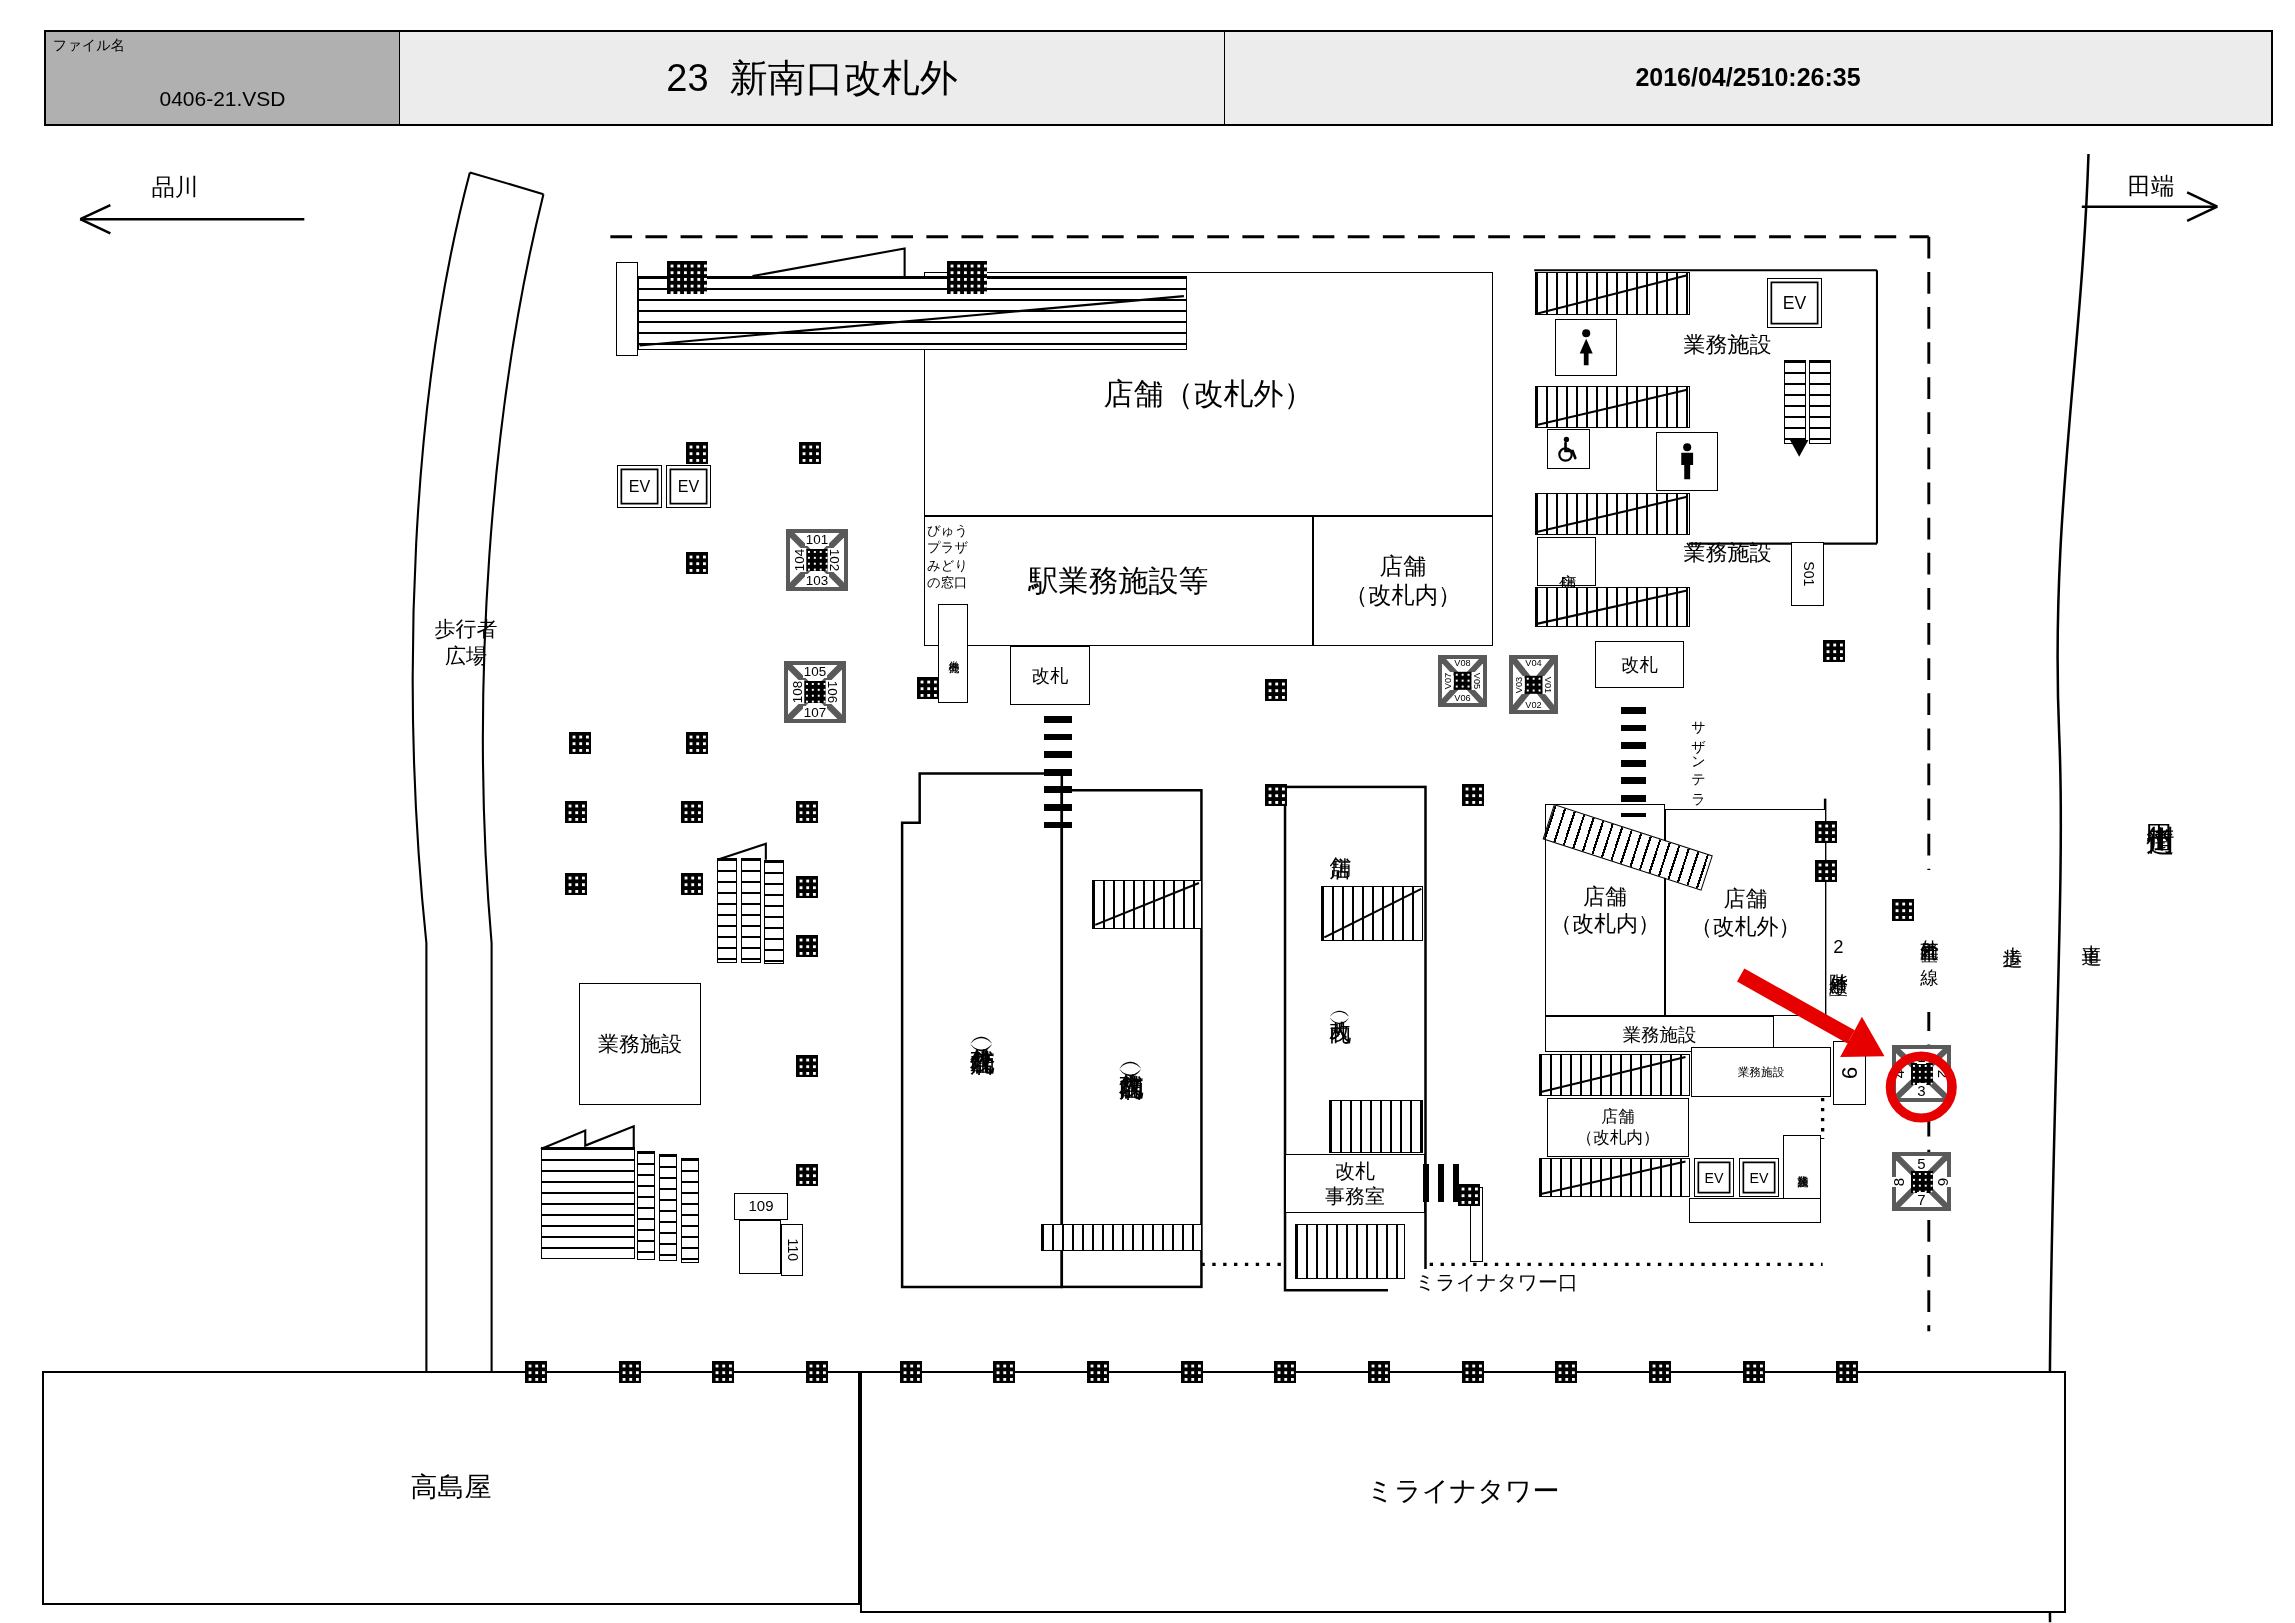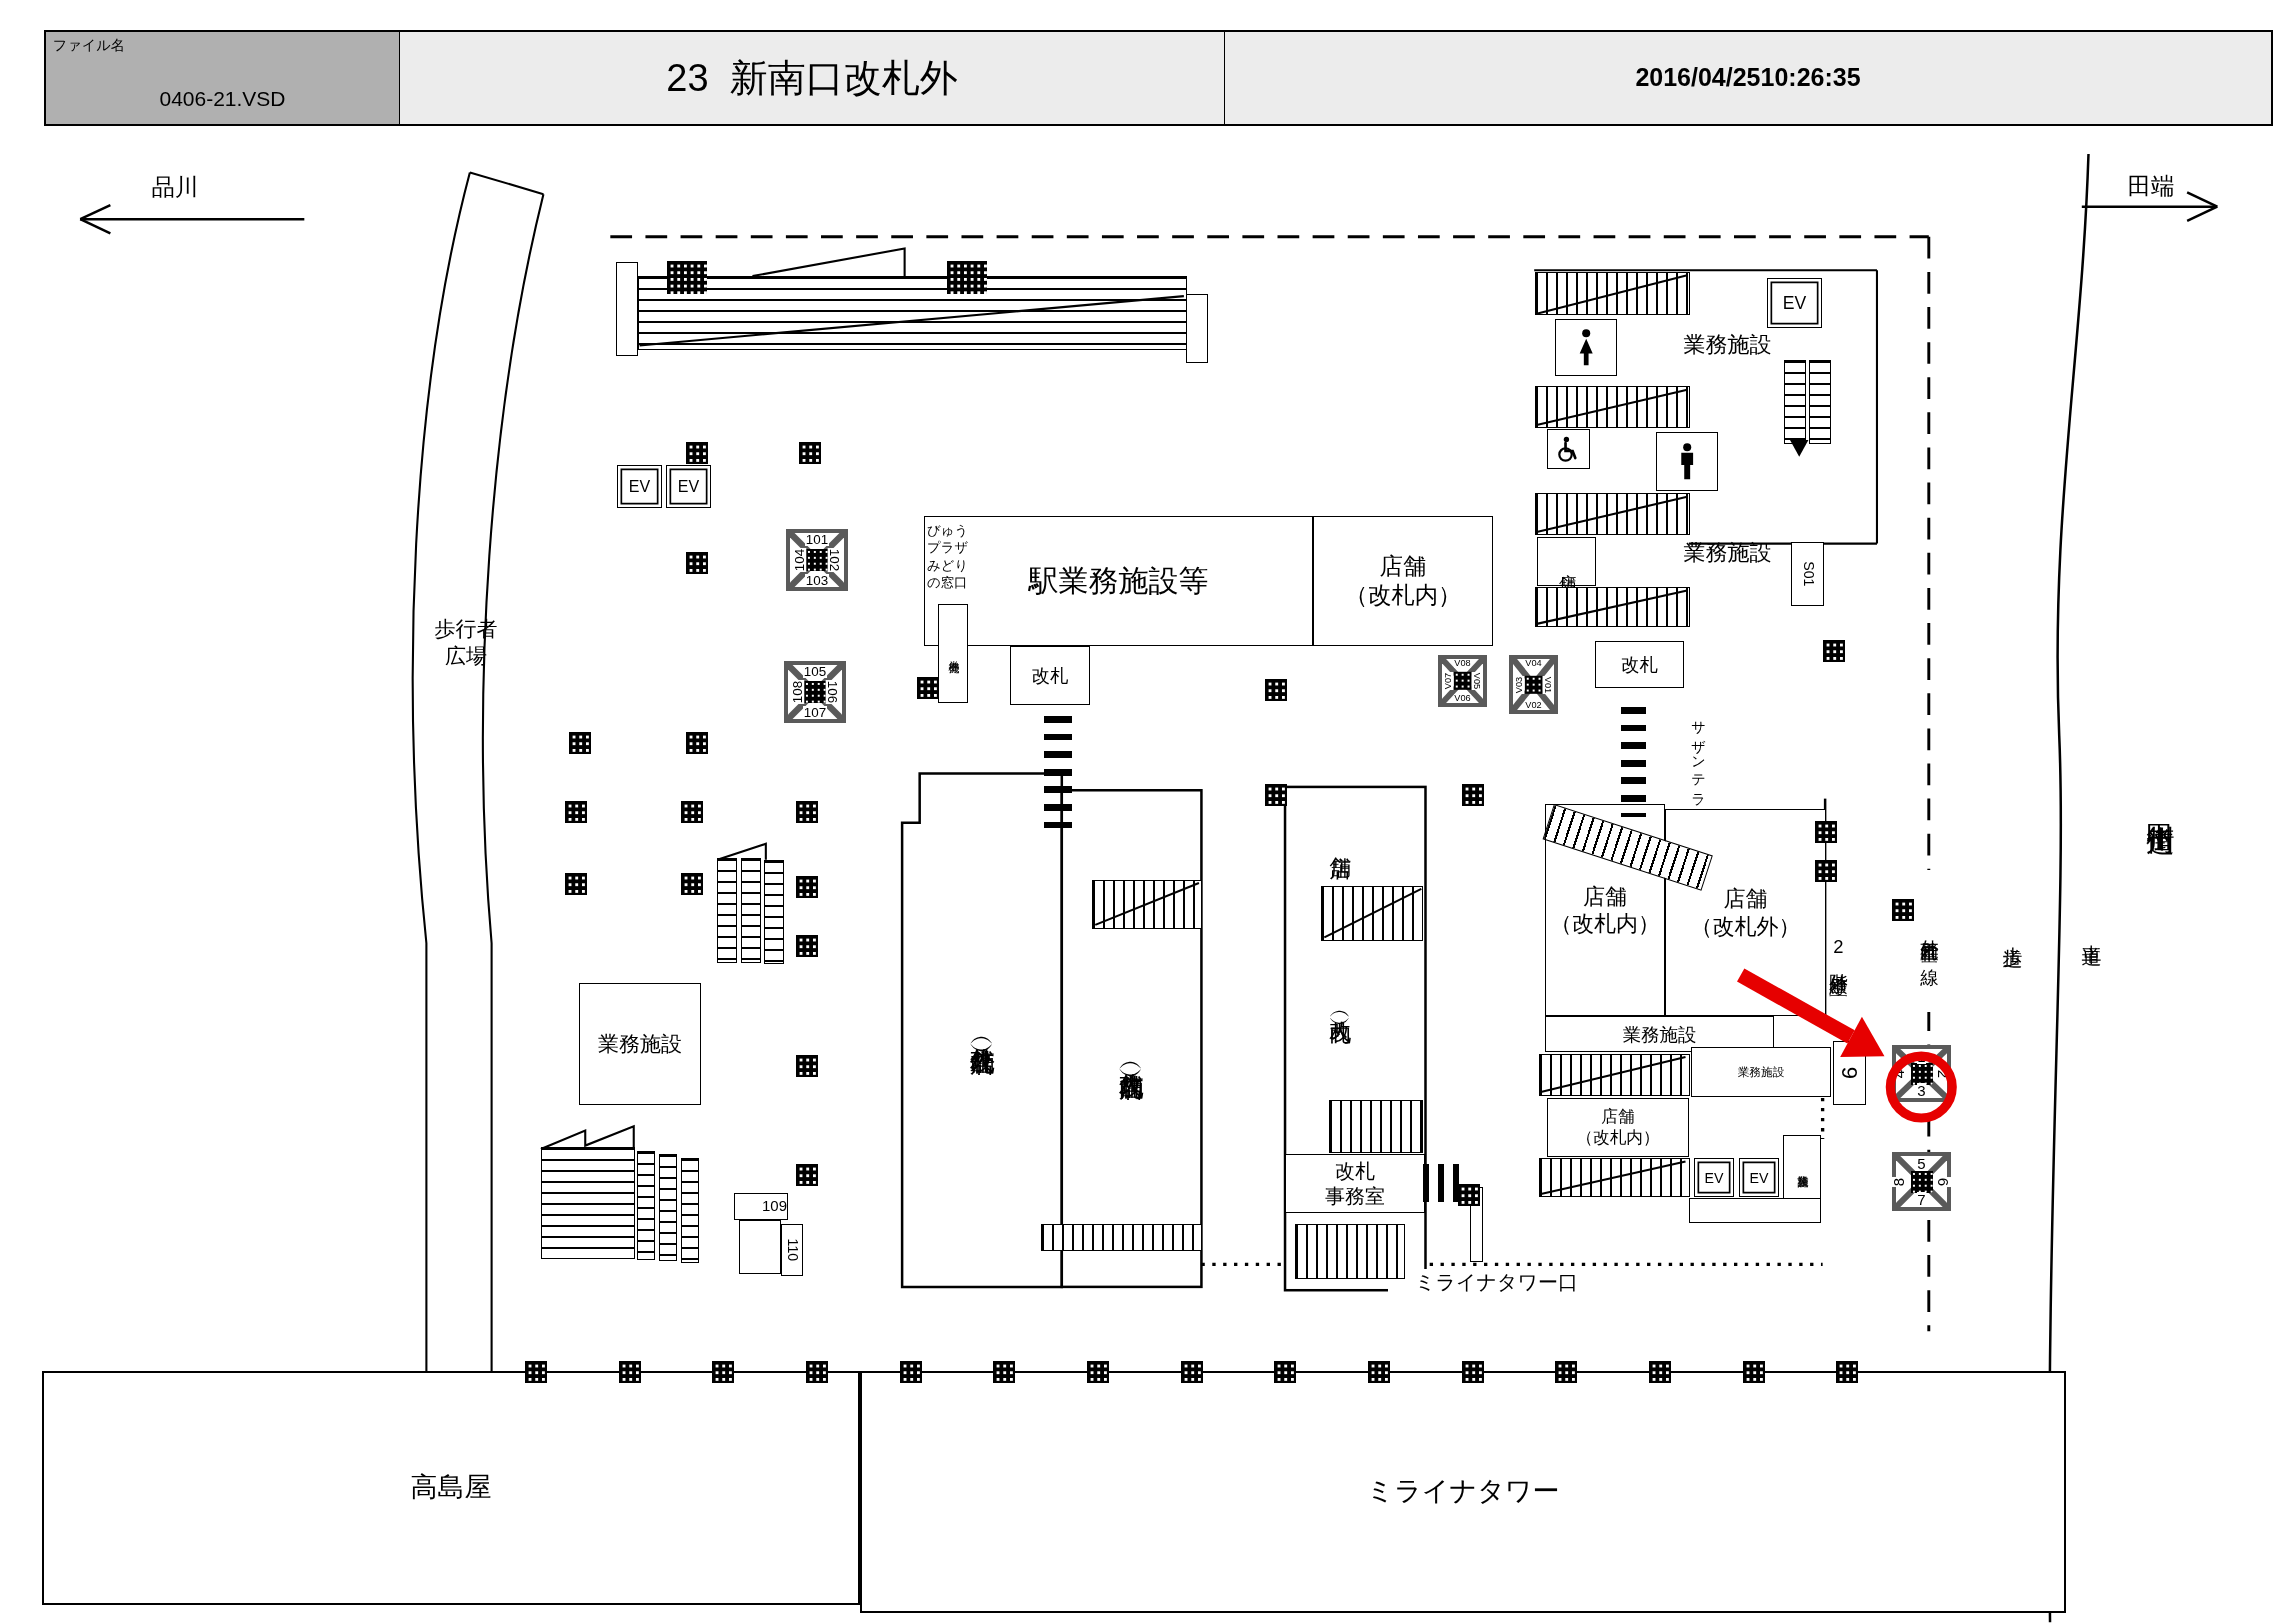--- a/index.html
+++ b/index.html
@@ -132,20 +132,22 @@
         <line x1="0" y1="0" x2="100" y2="100" stroke="#5a5a5a" stroke-width="12"></line>
         <line x1="100" y1="0" x2="0" y2="100" stroke="#5a5a5a" stroke-width="12"></line>
       </svg>
     <span class="xc"></span>
     <span class="xl t">105</span>
     <span class="xl r">106</span>
     <span class="xl b">107</span>
     <span class="xl l">108</span>
   </div>
 
+  <div class="bx" style="left:924px;top:272px;width:569px;height:244px;font-size:30px;">
+    <span>店舗（改札外）</span></div>
   <div class="bx" style="left:924px;top:516px;width:389px;height:130px;font-size:30px;">
     <span>駅業務施設等</span></div>
   <div class="bx" style="left:1313px;top:516px;width:180px;height:130px;font-size:23.4px;">
     <span>店舗
 （改札内）</span></div>
   <div class="lb" style="left:927px;top:522px;width:67px;font-size:13.4px;text-align:left;z-index:2;justify-content:flex-start;">びゅう
 プラザ
 みどり
 の窓口</div>
   <div class="bx" style="left:938px;top:604px;width:30px;height:99px;font-size:11px;z-index:2;">
@@ -243,21 +245,21 @@
 
   <div class="bx" style="left:579px;top:983px;width:122px;height:122px;font-size:21px;">
     <span>業務施設</span></div>
   <div class="sth" style="left:541px;top:1147px;width:94px;height:112px;"></div>
   <div class="sth" style="left:637px;top:1151px;width:18.4px;height:109px;"></div>
   <div class="sth" style="left:659px;top:1154px;width:18.4px;height:107px;"></div>
   <div class="sth" style="left:681px;top:1158px;width:18.4px;height:105px;"></div>
   <div class="sth" style="left:717px;top:858px;width:20px;height:105px;"></div>
   <div class="sth" style="left:741px;top:858px;width:20px;height:105px;"></div>
   <div class="sth" style="left:764px;top:860px;width:20px;height:104px;"></div>
-  <div class="bx" style="left:734px;top:1193px;width:54px;height:27px;font-size:15px;z-index:2;justify-content:flex-end;">
+  <div class="bx" style="left:734px;top:1193px;width:54px;height:27px;font-size:15px;z-index:2;">
     <span>109</span></div>
   <div class="bx" style="left:739px;top:1220px;width:42px;height:54px;"></div>
   <div class="bx" style="left:781px;top:1224px;width:22px;height:52px;z-index:2;">
     <span style="transform:rotate(90deg);font-size:14.2px;">110</span></div>
 
   <div class="bx" style="left:1545px;top:804px;width:120px;height:212px;font-size:22px;">
     <span>店舗
 （改札内）</span></div>
   <div class="bx" style="left:1665px;top:809px;width:161px;height:207px;font-size:22px;">
     <span>店舗

